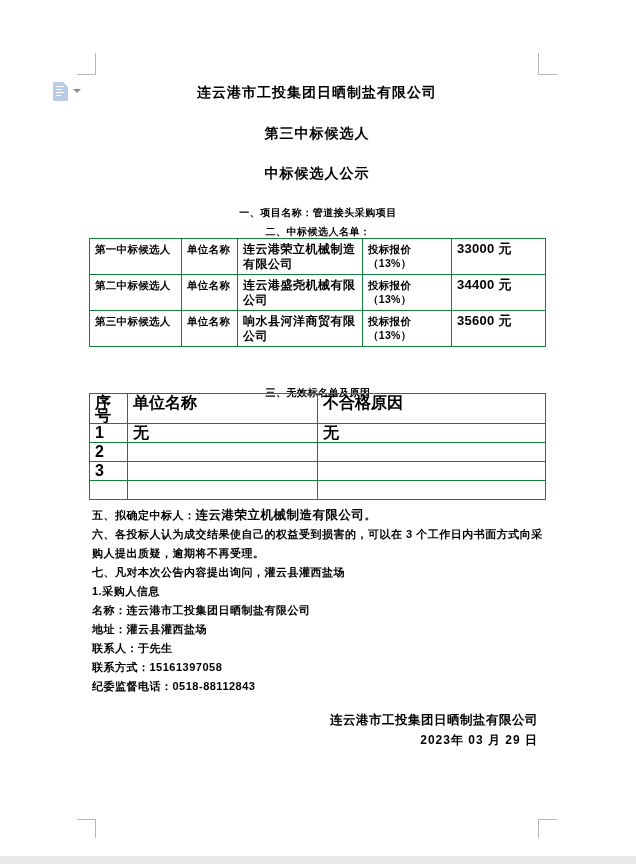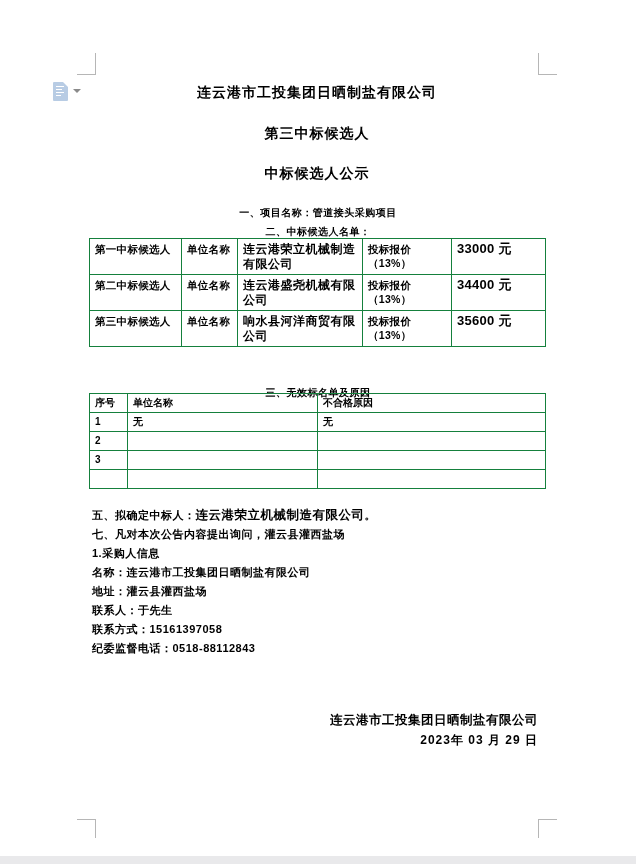--- a/index.html
+++ b/index.html
@@ -56,21 +56,21 @@
   td, th { border:1px solid #15803d; vertical-align:top; padding:3px 4px 2px 5px; text-align:left; font-weight:bold; overflow:hidden; }
 
   #candidates-table { top:238px; }
   #candidates-table td { font-size:10.5px; line-height:14px; letter-spacing:0.3px; }
   #candidates-table tr { height:35px; }
   #candidates-table td.company { font-size:12px; line-height:15px; letter-spacing:0.5px; }
   #candidates-table td.price-val { font-size:13px; }
 
   #invalid-table { top:393px; }
   #invalid-table tr { height:19px; }
-  #invalid-table td { font-size:10px; line-height:13px; padding:2px 4px 1px 5px; }
+  #invalid-table td { font-size:16px; line-height:13px; padding:2px 4px 1px 5px; }
 
   .paragraphs { position:absolute; left:92px; top:506px; width:452px; }
   .paragraphs p { font-size:11px; font-weight:bold; letter-spacing:0.5px; line-height:19px; }
   .s5-company { font-size:12.5px; }
 
   .footer-block { position:absolute; left:96px; top:710px; width:442px; text-align:right; font-weight:bold; }
   #footer-company { font-size:12.5px; letter-spacing:0.5px; line-height:20px; }
   #footer-date { font-size:12px; letter-spacing:1px; line-height:20px; }
 </style>
 </head>
@@ -162,20 +162,21 @@
       <td></td>
       <td></td>
     </tr>
   </tbody>
     </table>
 
   <div class="paragraphs">
     <p>
       <span>五、拟确定中标人：</span><span class="s5-company">连云港荣立机械制造有限公司</span><span>。</span>
     </p>
+    <p>六、各投标人认为成交结果使自己的权益受到损害的，可以在 3 个工作日内书面方式向采购人提出质疑，逾期将不再受理。</p>
     <p>七、凡对本次公告内容提出询问，灌云县灌西盐场</p>
     <p>1.采购人信息</p>
     <p>名称：连云港市工投集团日晒制盐有限公司</p>
     <p>地址：灌云县灌西盐场</p>
     <p>联系人：于先生</p>
     <p>联系方式：15161397058</p>
     <p>纪委监督电话：0518-88112843</p>
   </div>
 
   <div class="footer-block">

